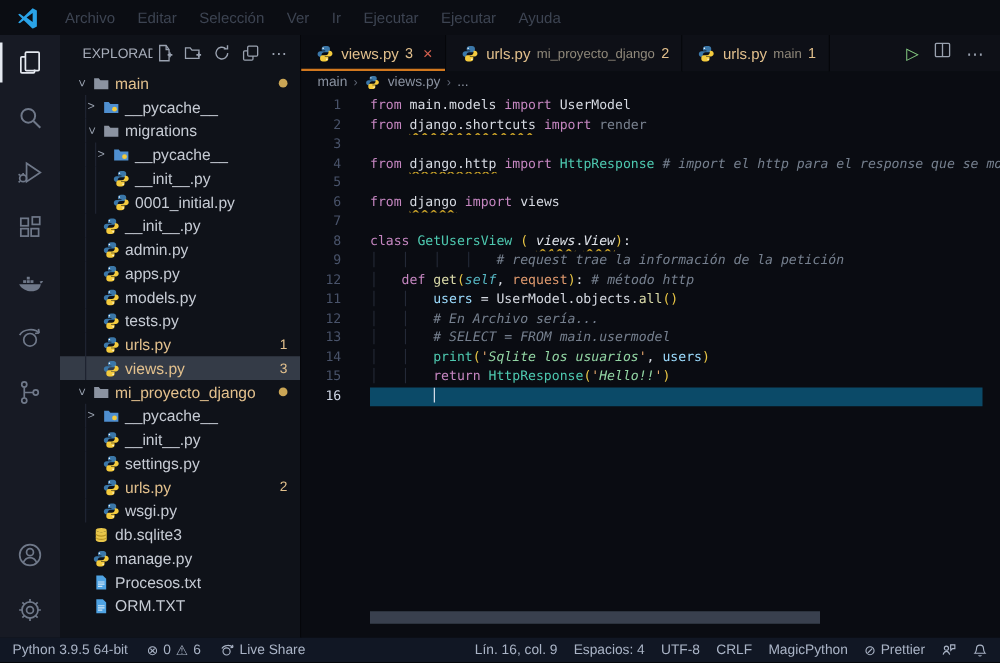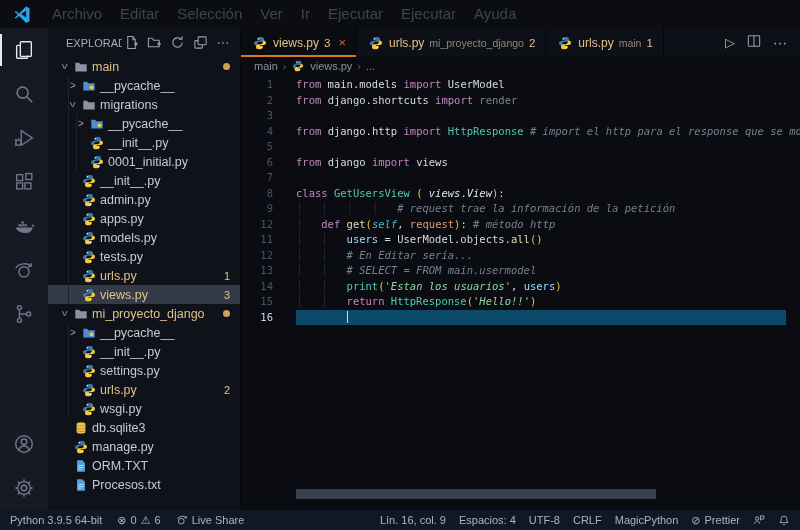--- a/index.html
+++ b/index.html
@@ -1,21 +1,21 @@
 <!DOCTYPE html>
 <html><head>
 <meta charset="utf-8">
 <style>
   html,body{margin:0;padding:0;background:#000;}
   .app{width:800px;height:530px;position:relative;overflow:hidden;background:#0a0c12;
        font-family:"Liberation Sans",sans-serif;color:#c6cbd4;}
   
   .titlebar{height:28px;display:flex;align-items:center;background:#0b0d13;}
   .logo{margin-left:13px;margin-right:12px;display:flex;}
-  .menu-item{font-size:15px;color:#3d4452;padding:0 9px;cursor:default;}
+  .menu-item{font-size:12px;color:#3d4452;padding:0 9px;cursor:default;}
   
   .main-row{display:flex;height:482px;}
   
   .activitybar{width:48px;background:#171a24;display:flex;flex-direction:column;align-items:center;flex-shrink:0;}
   .ab-item{width:48px;height:44px;display:flex;align-items:center;justify-content:center;color:#6f7889;position:relative;}
   .ab-item.active{color:#e4e8ef;}
   .ab-item.active::before{content:'';position:absolute;left:0;top:6px;bottom:6px;width:2px;background:#e4e8ef;}
   .ab-bottom{margin-top:auto;display:flex;flex-direction:column;align-items:center;}
   .ab-item svg{width:22px;height:22px;}
   
@@ -463,31 +463,31 @@
             <span class="tlabel">manage.py</span>
           </div>
           <div class="trow d0">
             <span class="chevslot"></span>
             <span class="ficon">
               <svg viewBox="0 0 16 16">
                 <path fill="#4FA3E3" d="M3.5 1.5h6l3 3v10h-9z"></path>
                 <path fill="#cfe6f7" d="M5 7h6v1H5zM5 9h6v1H5zM5 11h4v1H5z"></path>
               </svg>
             </span>
-            <span class="tlabel">ORM.TXT</span>
+            <span class="tlabel">Procesos.txt</span>
           </div>
           <div class="trow d0">
             <span class="chevslot"></span>
             <span class="ficon">
               <svg viewBox="0 0 16 16">
                 <path fill="#4FA3E3" d="M3.5 1.5h6l3 3v10h-9z"></path>
                 <path fill="#cfe6f7" d="M5 7h6v1H5zM5 9h6v1H5zM5 11h4v1H5z"></path>
               </svg>
             </span>
-            <span class="tlabel">Procesos.txt</span>
+            <span class="tlabel">ORM.TXT</span>
           </div>
         </div>
     </div>
 
     <div class="editor-col">
       <div class="tabbar">
         <div class="tab active">
           <span class="ficon py-ficon">
               <svg viewBox="0 0 16 16">
                 <path fill="#3B77A8" d="M7.9 1C6.1 1 5 1.9 5 3.2V5h3.2v.6H3.8C2.3 5.6 1.2 6.7 1.2 8.2s1.1 2.6 2.6 2.6h1V9.2c0-1.4 1.2-2.6 2.6-2.6h3c1.2 0 2.1-1 2.1-2.2V3.2C12.5 1.9 11.4 1 10 1z"></path>
@@ -576,23 +576,23 @@
             <div class="cl"><span class="tk-kw">from</span><span class="tk-pl"> </span><span class="tk-mod">django.shortcuts</span><span class="tk-pl"> </span><span class="tk-kw">import</span><span class="tk-fade"> render</span></div>
             <div class="cl"></div>
             <div class="cl"><span class="tk-kw">from</span><span class="tk-pl"> </span><span class="tk-mod">django.http</span><span class="tk-pl"> </span><span class="tk-kw">import</span><span class="tk-cls"> HttpResponse</span><span class="tk-cmt"> # import el http para el response que se most</span></div>
             <div class="cl"></div>
             <div class="cl"><span class="tk-kw">from</span><span class="tk-pl"> </span><span class="tk-mod">django</span><span class="tk-pl"> </span><span class="tk-kw">import</span><span class="tk-pl"> views</span></div>
             <div class="cl"></div>
             <div class="cl"><span class="tk-kw">class</span><span class="tk-cls"> GetUsersView</span><span class="tk-pl"> </span><span class="tk-br">(</span><span class="tk-pl"> </span><span class="tk-itu">views</span><span class="tk-pl">.</span><span class="tk-itu">View</span><span class="tk-br">)</span><span class="tk-pl">:</span></div>
             <div class="cl"><span class="tk-ig">│   │   │   │   </span><span class="tk-cmt"># request trae la información de la petición</span></div>
             <div class="cl"><span class="tk-ig">│   </span><span class="tk-kw">def</span><span class="tk-fn"> get</span><span class="tk-br">(</span><span class="tk-slf">self</span><span class="tk-pl">, </span><span class="tk-arg">request</span><span class="tk-br">)</span><span class="tk-pl">: </span><span class="tk-cmt"># método http</span></div>
             <div class="cl"><span class="tk-ig">│   │   </span><span class="tk-var">users</span><span class="tk-pl"> = UserModel.objects.</span><span class="tk-fn">all</span><span class="tk-br">()</span></div>
-            <div class="cl"><span class="tk-ig">│   │   </span><span class="tk-cmt"># En Editar sería...</span></div>
+            <div class="cl"><span class="tk-ig">│   │   </span><span class="tk-cmt"># En Archivo sería...</span></div>
             <div class="cl"><span class="tk-ig">│   │   </span><span class="tk-cmt"># SELECT = FROM main.usermodel</span></div>
-            <div class="cl"><span class="tk-ig">│   │   </span><span class="tk-cls">print</span><span class="tk-br">(</span><span class="tk-strq">'</span><span class="tk-str">Estan los usuarios</span><span class="tk-strq">'</span><span class="tk-pl">, </span><span class="tk-var">users</span><span class="tk-br">)</span></div>
+            <div class="cl"><span class="tk-ig">│   │   </span><span class="tk-cls">print</span><span class="tk-br">(</span><span class="tk-strq">'</span><span class="tk-str">Sqlite los usuarios</span><span class="tk-strq">'</span><span class="tk-pl">, </span><span class="tk-var">users</span><span class="tk-br">)</span></div>
             <div class="cl"><span class="tk-ig">│   │   </span><span class="tk-kw">return</span><span class="tk-cls"> HttpResponse</span><span class="tk-br">(</span><span class="tk-strq">'</span><span class="tk-str">Hello!!</span><span class="tk-strq">'</span><span class="tk-br">)</span></div>
             <div class="cl cur"><span class="cursor"></span></div>
           </div>
         <div class="hscroll"></div>
       </div>
     </div>
   </div>
 
   <div class="statusbar">
     <div class="sb-left">

